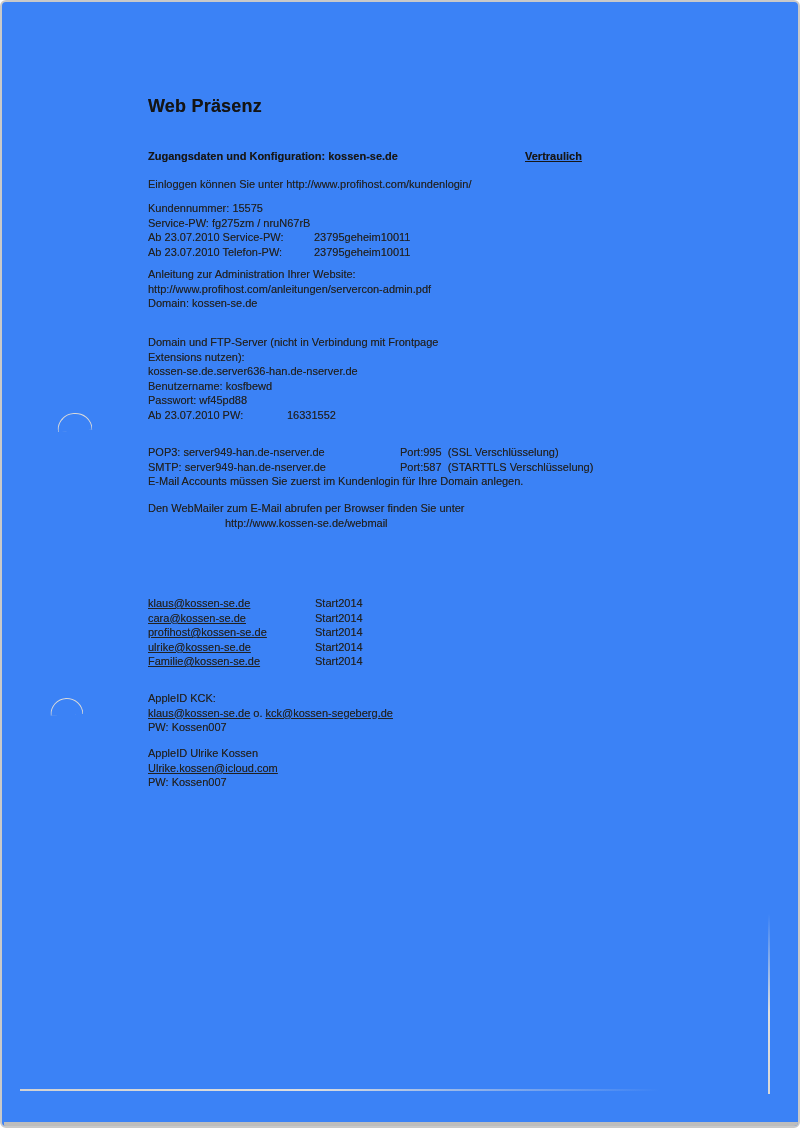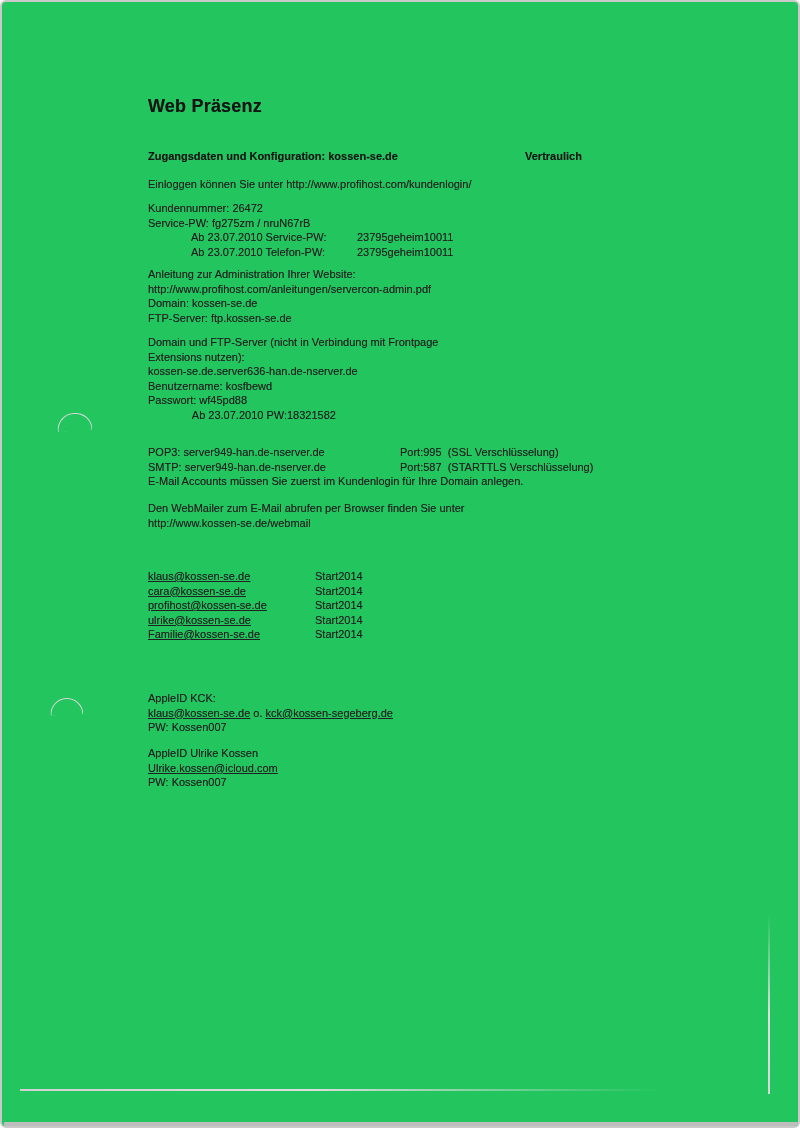--- a/index.html
+++ b/index.html
@@ -1,20 +1,20 @@
 <!DOCTYPE html>
 <html><head>
 <meta charset="utf-8">
 <style>
   html, body { margin: 0; padding: 0; background: #fff; }
   #canvas {
     position: relative;
     width: 800px;
     height: 1128px;
-    background: #22c55e;
+    background: #3b82f6;
     border: 2px solid #c9c9c9;
     border-radius: 6px;
     box-sizing: border-box;
     overflow: hidden;
     font-family: "Liberation Sans", "DejaVu Sans", sans-serif;
     color: #1f1f1f;
   }
   .abs { position: absolute; }
   .line {
     font-size: 11px;
@@ -25,22 +25,22 @@
   }
   .bold { font-weight: bold; color: #161616; }
   .title {
     font-size: 18px;
     font-weight: bold;
     color: #141414;
     letter-spacing: 0.2px;
     text-shadow: 0 0 0.5px rgba(30,30,30,0.6);
   }
   .col-label { display: inline-block; }
-  .w166 { width: 166px; margin-left: 43px; }
-  .w139 { width: 139px; text-align: right; }
+  .w166 { width: 166px; }
+  .w139 { width: 139px; }
   .w252 { width: 252px; }
   .w167 { width: 167px; }
   .link { text-decoration: underline; }
   
   .punch-hole {
     position: absolute;
     border: 1.6px solid #d9d9d9;
     border-bottom: none;
     border-radius: 17px 17px 0 0;
     background: transparent;
@@ -67,59 +67,58 @@
   }
 </style>
 </head>
 <body>
 
 <div id="canvas">
 
   <div class="abs title" style="left:146px; top:94px;">Web Präsenz</div>
 
   <div class="abs line bold" style="left:146px; top:147px;">Zugangsdaten und Konfiguration: kossen-se.de</div>
-  <div class="abs line bold" style="left:523px; top:147px;">Vertraulich</div>
+  <div class="abs line bold" style="left:523px; top:147px;text-decoration:underline;">Vertraulich</div>
 
   <div class="abs line" style="left:146px; top:175px;">Einloggen können Sie unter http://www.profihost.com/kundenlogin/</div>
 
   <div class="abs" style="left:146px; top:199px;">
-    <div class="line">Kundennummer: 26472</div>
+    <div class="line">Kundennummer: 15575</div>
     <div class="line">Service-PW: fg275zm / nruN67rB</div>
     <div class="line"><span class="col-label w166">Ab 23.07.2010 Service-PW:</span><span>23795geheim10011</span></div>
     <div class="line"><span class="col-label w166">Ab 23.07.2010 Telefon-PW:</span><span>23795geheim10011</span></div>
   </div>
 
   <div class="abs" style="left:146px; top:265px;">
     <div class="line">Anleitung zur Administration Ihrer Website:</div>
     <div class="line">http://www.profihost.com/anleitungen/servercon-admin.pdf</div>
     <div class="line">Domain: kossen-se.de</div>
-    <div class="line">FTP-Server: ftp.kossen-se.de</div>
   </div>
 
   <div class="abs" style="left:146px; top:333px;">
     <div class="line">Domain und FTP-Server (nicht in Verbindung mit Frontpage</div>
     <div class="line">Extensions nutzen):</div>
     <div class="line">kossen-se.de.server636-han.de-nserver.de</div>
     <div class="line">Benutzername: kosfbewd</div>
     <div class="line">Passwort: wf45pd88</div>
-    <div class="line"><span class="col-label w139">Ab 23.07.2010 PW:</span><span>18321582</span></div>
+    <div class="line"><span class="col-label w139">Ab 23.07.2010 PW:</span><span>16331552</span></div>
   </div>
 
   <div class="abs" style="left:146px; top:443px;">
     <div class="line"><span class="col-label w252">POP3: server949-han.de-nserver.de</span><span>Port:995  (SSL Verschlüsselung)</span></div>
     <div class="line"><span class="col-label w252">SMTP: server949-han.de-nserver.de</span><span>Port:587  (STARTTLS Verschlüsselung)</span></div>
     <div class="line">E-Mail Accounts müssen Sie zuerst im Kundenlogin für Ihre Domain anlegen.</div>
   </div>
 
-  <div class="abs" style="left:146px; top:499px;">
+  <div class="abs" style="left:146px; top:499px;text-align:center;">
     <div class="line">Den WebMailer zum E-Mail abrufen per Browser finden Sie unter</div>
     <div class="line">http://www.kossen-se.de/webmail</div>
   </div>
 
-  <div class="abs" style="left:146px; top:567px;">
+  <div class="abs" style="left:146px; top:594px;">
     <div class="line"><span class="col-label w167"><span class="link">klaus@kossen-se.de</span></span><span>Start2014</span></div>
     <div class="line"><span class="col-label w167"><span class="link">cara@kossen-se.de</span></span><span>Start2014</span></div>
     <div class="line"><span class="col-label w167"><span class="link">profihost@kossen-se.de</span></span><span>Start2014</span></div>
     <div class="line"><span class="col-label w167"><span class="link">ulrike@kossen-se.de</span></span><span>Start2014</span></div>
     <div class="line"><span class="col-label w167"><span class="link">Familie@kossen-se.de</span></span><span>Start2014</span></div>
   </div>
 
   <div class="abs" style="left:146px; top:689px;">
     <div class="line">AppleID KCK:</div>
     <div class="line"><span class="link">klaus@kossen-se.de</span><span> o. </span><span class="link">kck@kossen-segeberg.de</span></div>

